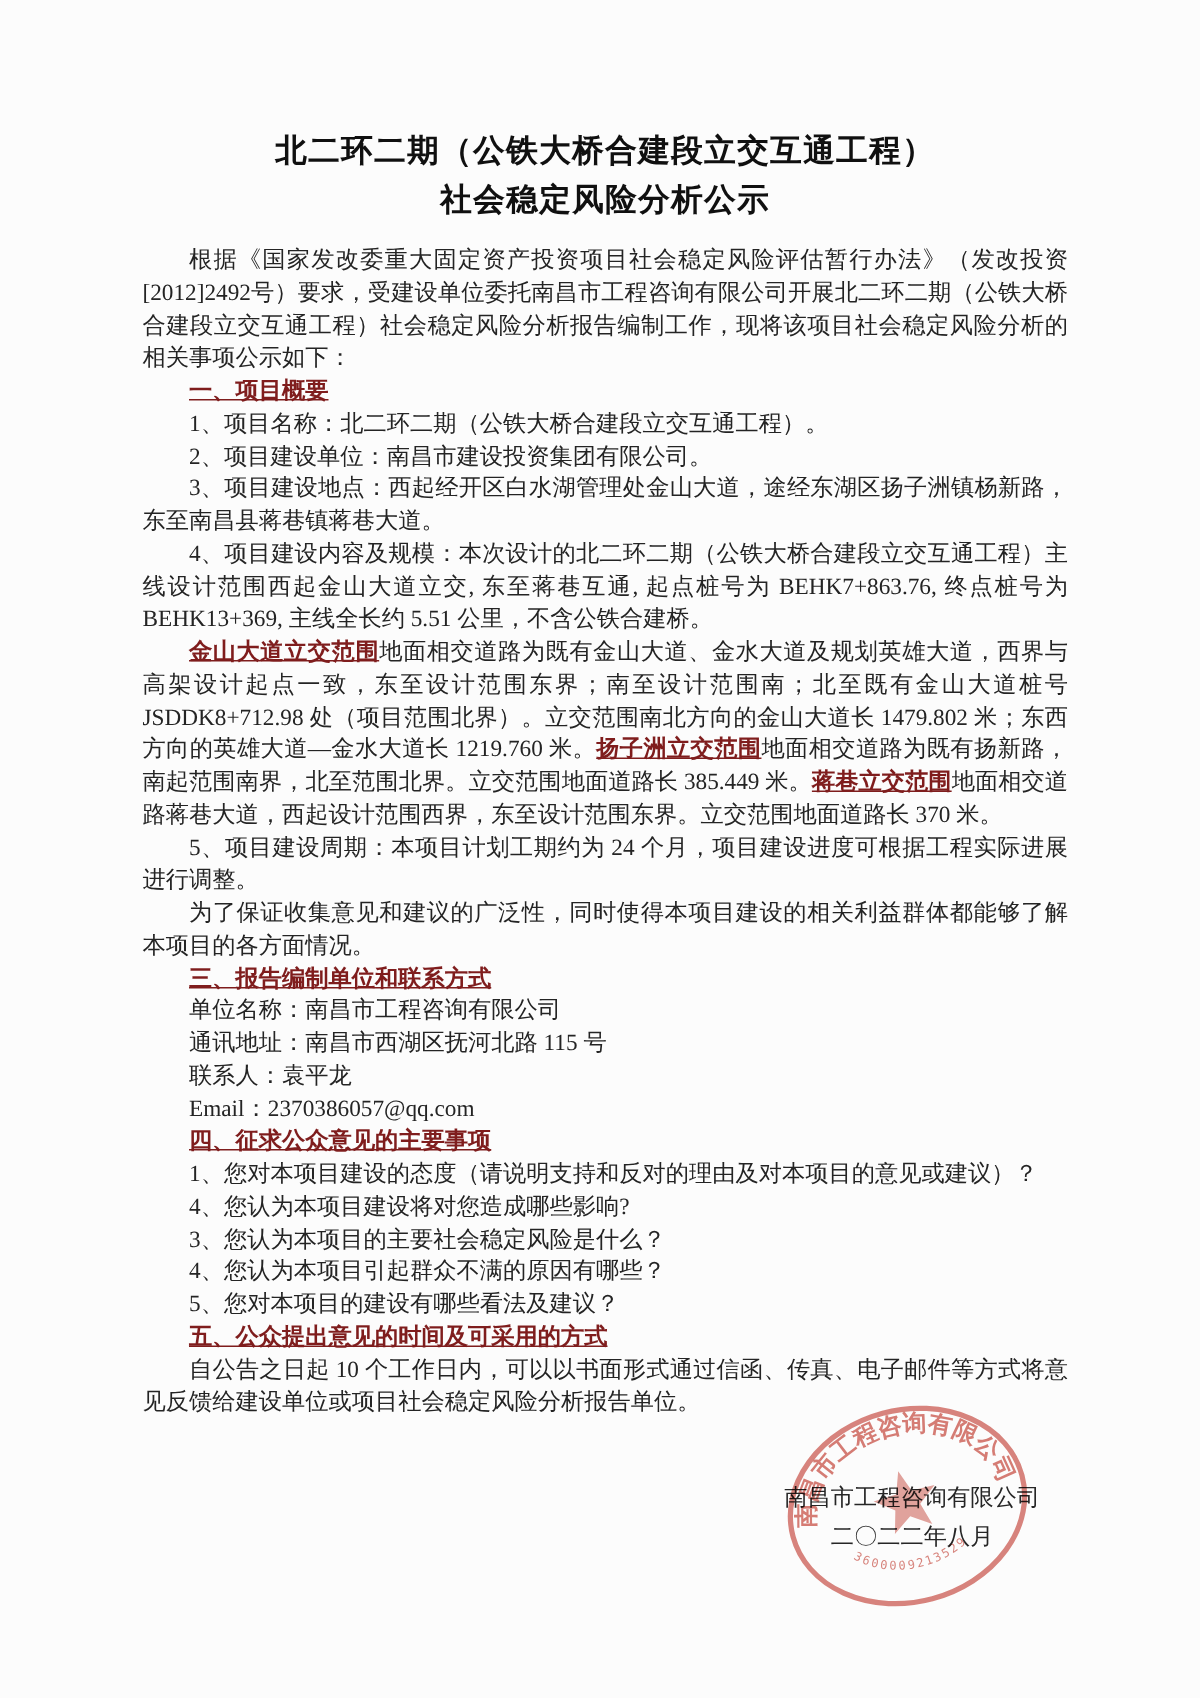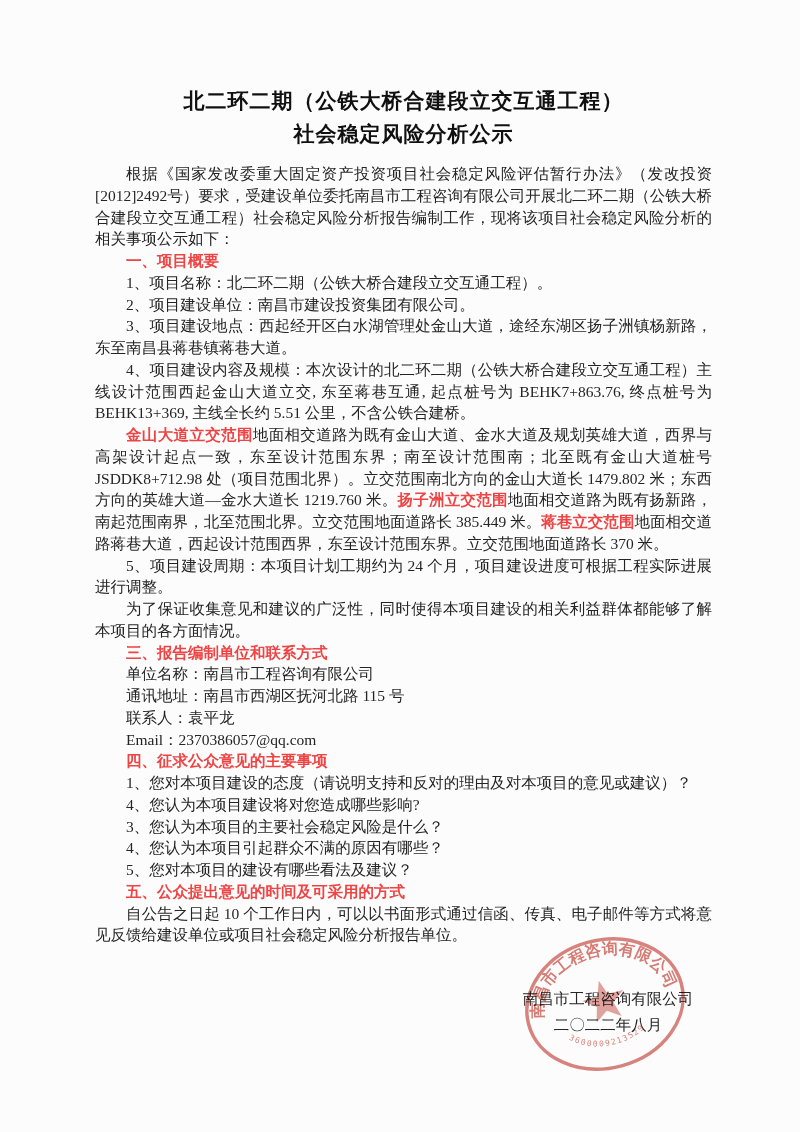--- a/index.html
+++ b/index.html
@@ -29,21 +29,21 @@
   }
   .body-text p{margin:0;padding:0;}
   .para,.line{text-indent:31px;}
   .heading{
     text-indent:31px;
     font-family:"Liberation Sans","DejaVu Sans",sans-serif;
     font-weight:bold;color:#111;
   }
   .seg-b{
     font-family:"Liberation Sans","DejaVu Sans",sans-serif;
-    font-weight:bold;color:#ef4444;
+    font-weight:bold;color:#7f1d1d;text-decoration:underline;
   }
   .signature{
     position:absolute;left:468px;top:986px;width:280px;
     text-align:center;
     font-size:15.5px;line-height:26px;color:#262626;
   }
   .stamp{
     position:absolute;left:519px;top:934px;
     width:172px;height:142px;
     mix-blend-mode:multiply;

